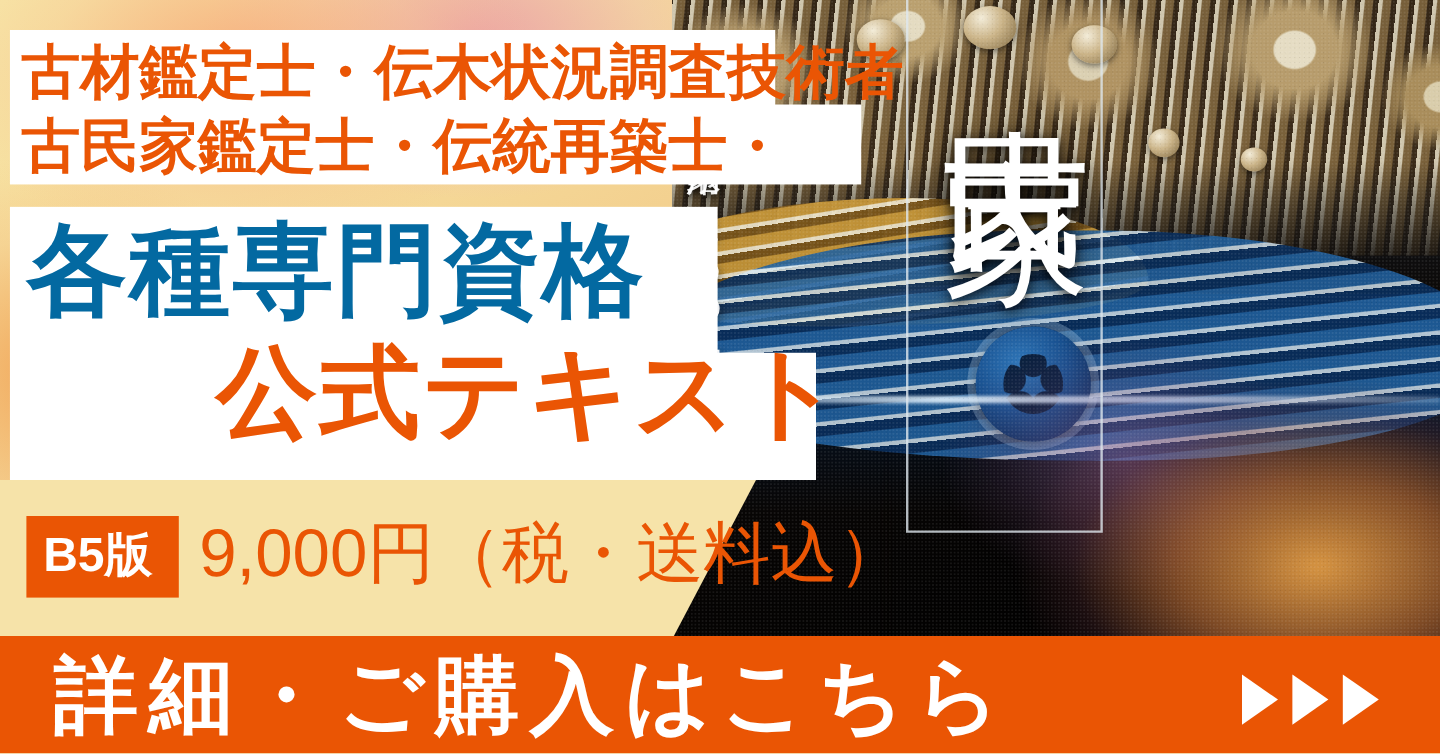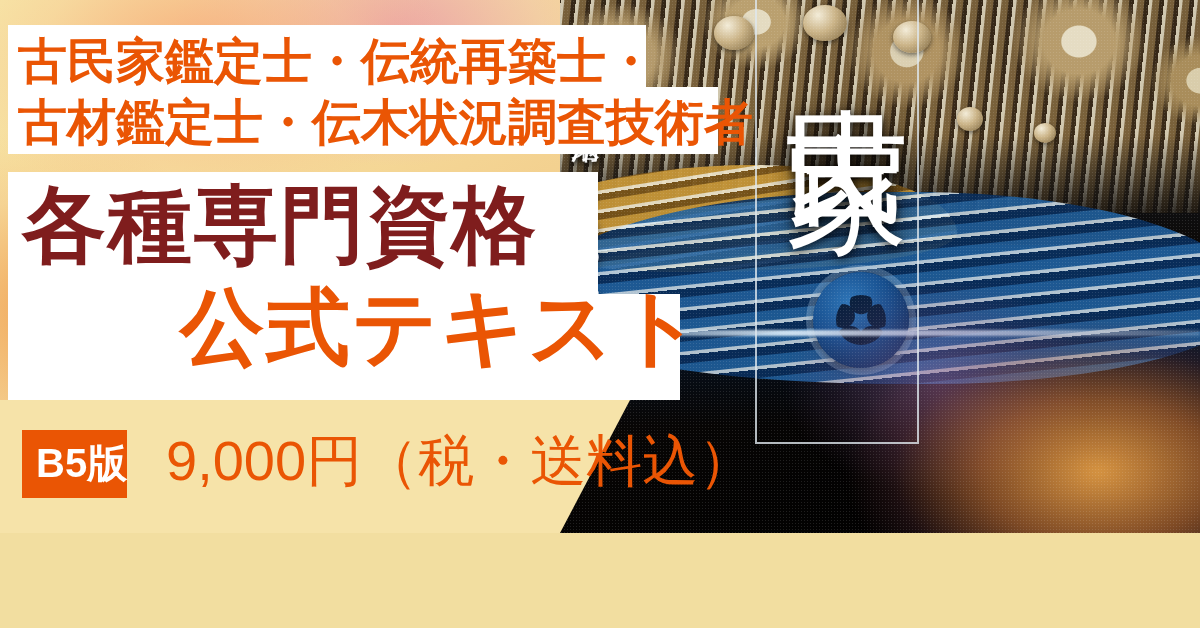--- a/index.html
+++ b/index.html
@@ -169,33 +169,33 @@
   .head-lines{
     position:absolute;left:18px;top:31px;width:700px;
     font-size:49px;line-height:61px;font-weight:700;
     color:#ea5504;letter-spacing:0px;white-space:nowrap;
   }
   .head-lines .ln{display:block;}
 
   .big-l1{
     position:absolute;left:22px;top:183px;
     font-size:84px;line-height:1;font-weight:700;
-    color:#7f1d1d;letter-spacing:2px;white-space:nowrap;
+    color:#0369a1;letter-spacing:2px;white-space:nowrap;
   }
   .big-l2{
     position:absolute;left:168px;top:285px;
     font-size:84px;line-height:1;font-weight:700;
     color:#ea5504;letter-spacing:2px;white-space:nowrap;margin-left:12px;
   }
 
   .badge{
     position:absolute;left:22px;top:430px;
     background:#ea5504;color:#ffffff;
     font-size:40px;font-weight:700;line-height:1;
-    padding:13px 0 15px 14px;letter-spacing:0px;white-space:nowrap;
+    padding:13px 22px 15px 14px;letter-spacing:0px;white-space:nowrap;
   }
   .price{
     position:absolute;left:166px;top:433px;
     font-size:56px;line-height:1;color:#ea5504;font-weight:400;
     letter-spacing:0px;white-space:nowrap;
   }
 
   
   .cta{
     position:absolute;left:0;top:530px;width:1200px;height:98px;
@@ -250,24 +250,32 @@
     <div class="book-title">古民家</div>
     <div class="book-sub">伝統構法 古民家活用のための調査と再生の</div>
   </div>
 
   <div class="cream"></div>
 
   <div class="panel-top"></div>
   <div class="panel-mid"></div>
 
   <div class="head-lines">
+    <span class="ln">古材鑑定士・伝木状況調査技術者</span>
     <span class="ln">古民家鑑定士・伝統再築士・</span>
-    <span class="ln">古材鑑定士・伝木状況調査技術者</span>
   </div>
 
   <div class="big-l1">各種専門資格</div>
   <div class="big-l2">公式テキスト</div>
 
   <div class="badge">B5版</div>
   <div class="price">9,000円（税・送料込）</div>
 
+  <div class="cta">
+    <div class="cta-text">詳細・ご購入はこちら</div>
+    <div class="cta-arrows">
+      <span class="arrow"></span>
+      <span class="arrow"></span>
+      <span class="arrow"></span>
+    </div>
+  </div>
 
 </div>
 
 </body></html>

